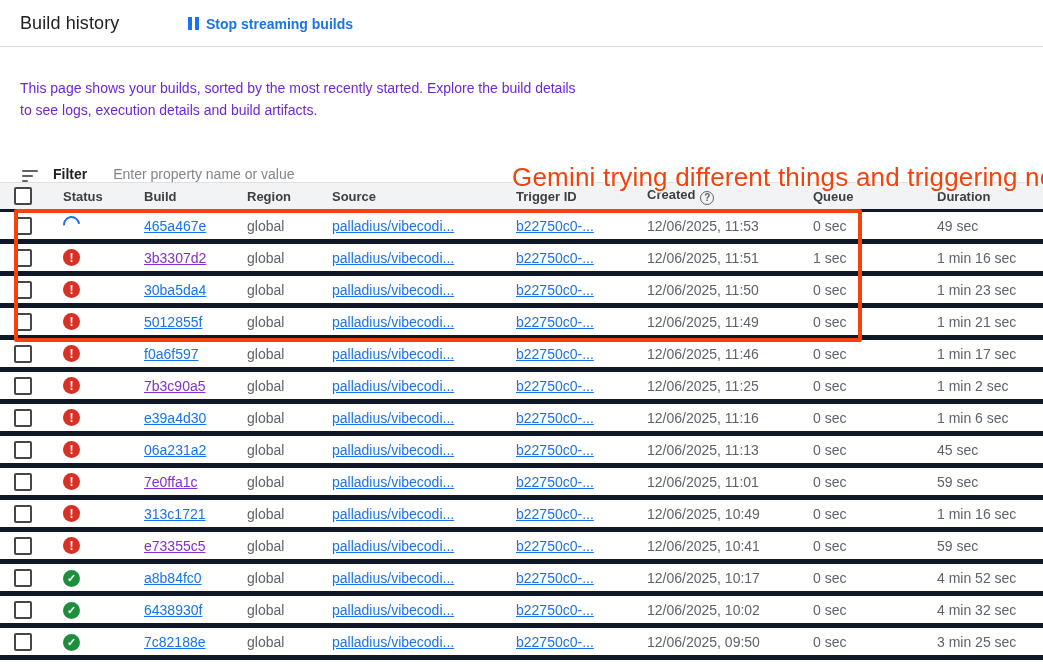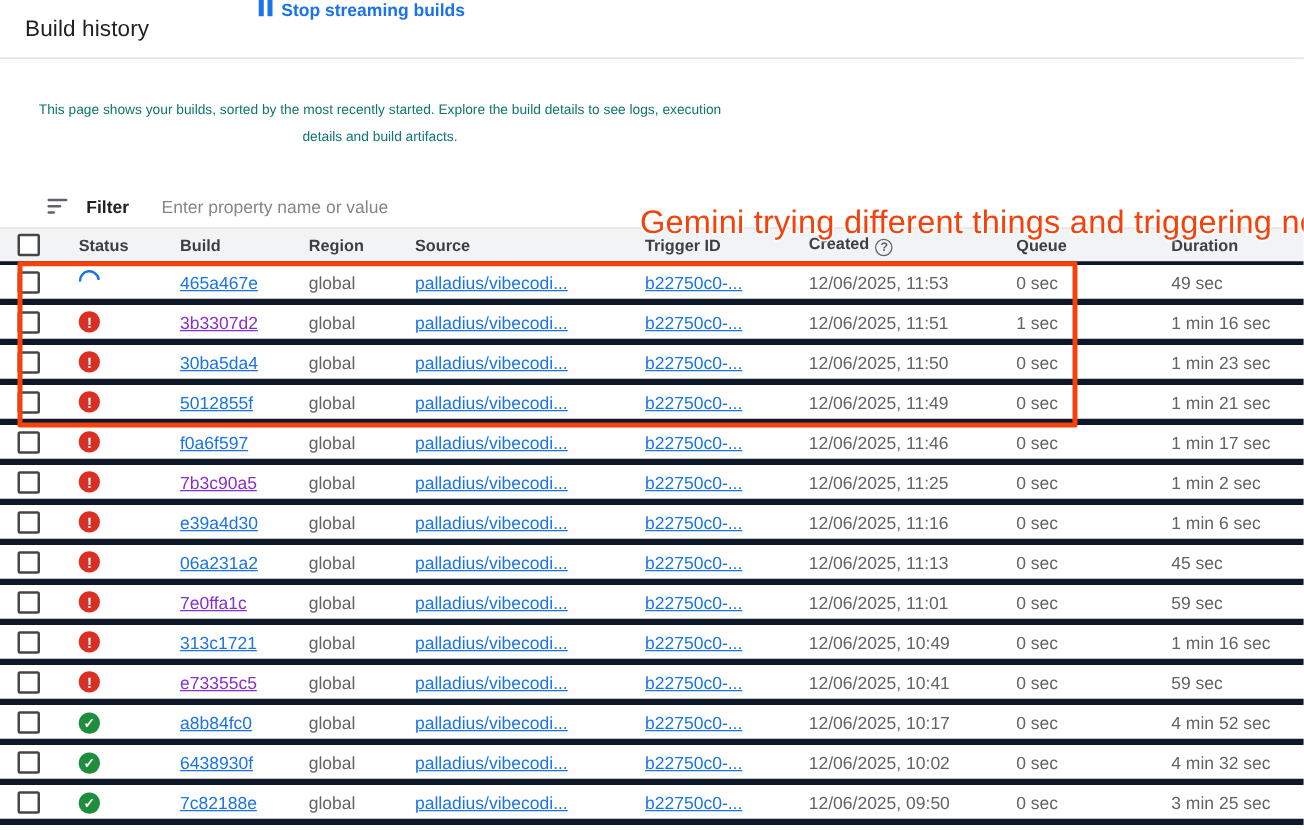--- a/index.html
+++ b/index.html
@@ -3,30 +3,30 @@
 <meta charset="utf-8">
 <style>
   * { margin:0; padding:0; box-sizing:border-box; }
   html,body { width:1043px; height:664px; background:#fff; overflow:hidden;
     font-family:"Liberation Sans", sans-serif; color:#202124; }
   .page { position:relative; width:1043px; height:545px; }
 
   
   .topbar { height:47px; border-bottom:1px solid #dadce0; display:flex; align-items:center; }
   .page-title { font-size:18px; color:#202124; margin-left:20px; letter-spacing:.1px; }
-  .stop-btn { position:absolute; left:207px; top:0; height:47px; display:flex; align-items:flex-start;
+  .stop-btn { position:absolute; left:188px; top:0; height:47px; display:flex; align-items:center;
     color:#1a73e8; font-size:14px; font-weight:700; cursor:pointer; }
   .pause-icon { display:inline-flex; gap:3px; margin-right:7px; }
   .pause-icon i { display:block; width:4px; height:13px; background:#1a73e8; }
 
   
-  .description { margin:30px 0 0 20px; width:568px; font-size:11px; line-height:22px; color:#0f766e;text-align:center; }
-
-  
-  .filter-row { margin-top:26px; height:35px; display:flex; align-items:center; padding-left:38px; }
+  .description { margin:30px 0 0 20px; width:568px; font-size:14px; line-height:22px; color:#6d28d9; }
+
+  
+  .filter-row { margin-top:26px; height:35px; display:flex; align-items:flex-end; padding-left:22px; }
   .filter-icon { display:inline-flex; flex-direction:column; gap:3px; align-items:flex-start; width:18px; }
   .filter-icon i { display:block; height:2px; background:#5f6368; border-radius:1px; }
   .filter-icon i:nth-child(1){ width:16px; } .filter-icon i:nth-child(2){ width:11px; } .filter-icon i:nth-child(3){ width:6px; }
   .filter-label { font-size:14px; font-weight:700; color:#202124; margin-left:13px; }
   .filter-input { border:none; outline:none; margin-left:26px; flex:1; font-size:14px;
     font-family:"Liberation Sans",sans-serif; color:#4d7c0f; background:transparent; }
   .filter-input::placeholder { color:#80868b; }
 
   
   .grid { display:grid; grid-template-columns:63px 81px 103px 85px 184px 131px 166px 124px 1fr; align-items:center; }

